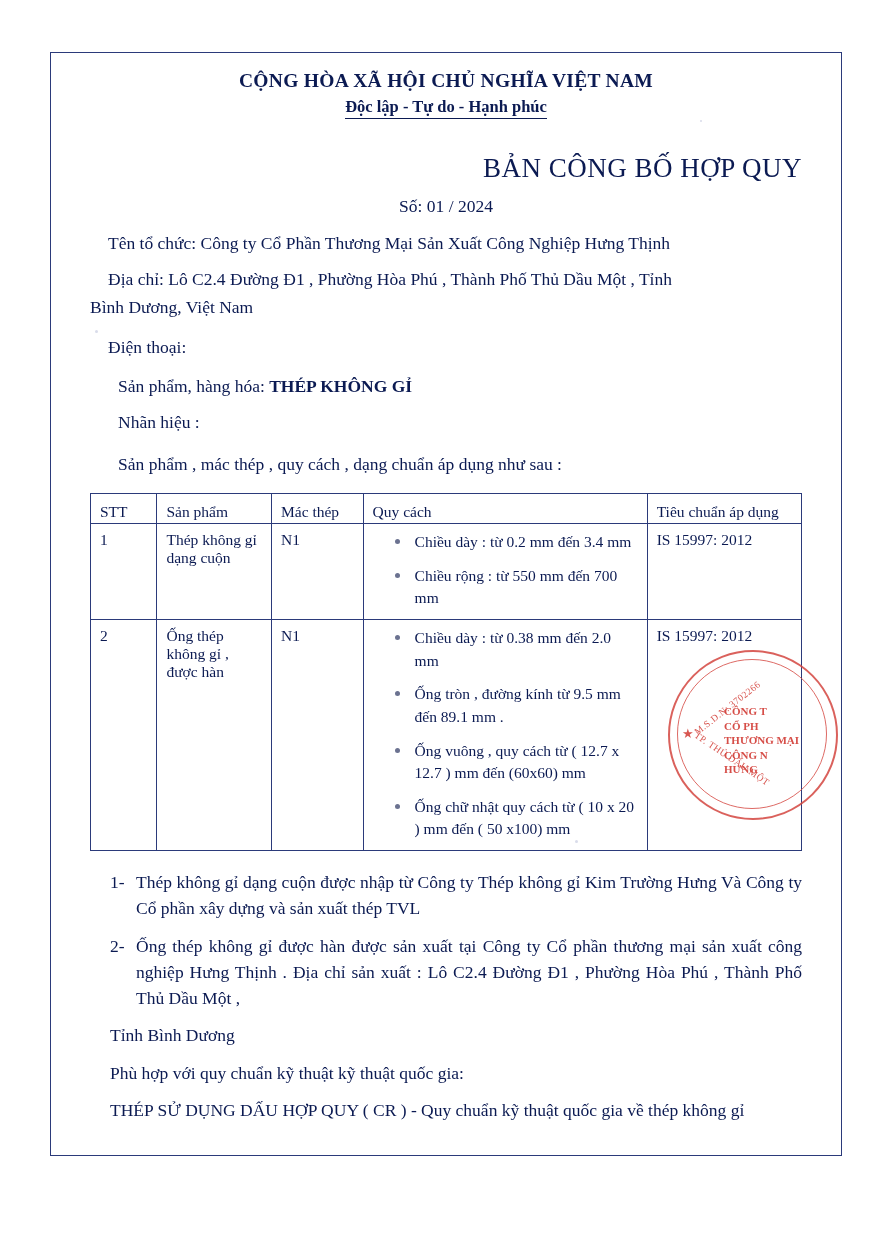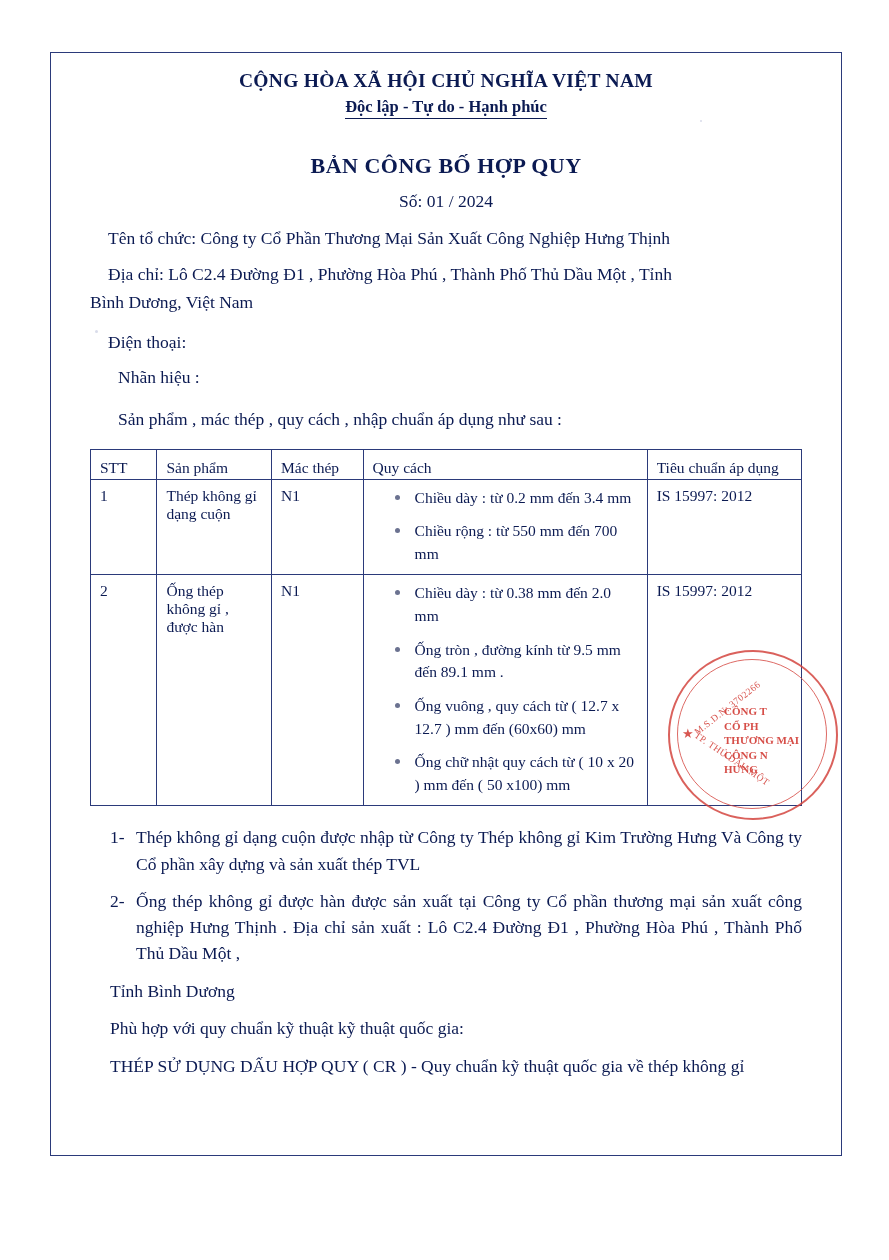--- a/index.html
+++ b/index.html
@@ -42,24 +42,25 @@
   }
   .natl-sub {
     font-size: 16.5px;
     font-weight: bold;
     margin-top: 5px;
     display: inline-block;
     border-bottom: 1.4px solid #0b1a52;
     padding-bottom: 1px;
   }
   .doc-title {
-    font-size: 22px;
-    font-weight: bold;
+    font-size: 27px;
+    font-weight: normal;
     margin-top: 34px;
     letter-spacing: 0.5px;
+    text-align: right;
   }
   .doc-number {
     font-size: 17.5px;
     margin-top: 12px;
   }
 
   .para {
     font-size: 17.5px;
     line-height: 1.52;
     margin-top: 13px;
@@ -226,22 +227,25 @@
   </div>
 
   <div class="center doc-title">BẢN CÔNG BỐ HỢP QUY</div>
   <div class="center doc-number">Số: 01 / 2024</div>
 
   <div class="para indent">Tên tổ chức: Công ty Cổ Phần Thương Mại Sản Xuất Công Nghiệp Hưng Thịnh</div>
   <div class="para indent" style="margin-top:9px;">Địa chỉ: Lô C2.4 Đường Đ1 , Phường Hòa Phú , Thành Phố Thủ Dầu Một , Tỉnh</div>
   <div class="para" style="margin-top:2px;">Bình Dương, Việt Nam</div>
   <div class="para indent">Điện thoại:</div>
 
+  <div class="para indent2">
+    <span>Sản phẩm, hàng hóa: </span><b>THÉP KHÔNG GỈ</b>
+  </div>
   <div class="para indent2" style="margin-top:9px;">Nhãn hiệu :</div>
-  <div class="para indent2" style="margin-top:15px;">Sản phẩm , mác thép , quy cách , nhập chuẩn áp dụng như sau :</div>
+  <div class="para indent2" style="margin-top:15px;">Sản phẩm , mác thép , quy cách , dạng chuẩn áp dụng như sau :</div>
 
   <table class="spec">
     <thead>
       <tr>
         <th class="col-stt">STT</th>
         <th class="col-sp">Sản phẩm</th>
         <th class="col-mac">Mác thép</th>
         <th class="col-qc">Quy cách</th>
         <th class="col-tc">Tiêu chuẩn áp dụng</th>
       </tr>

